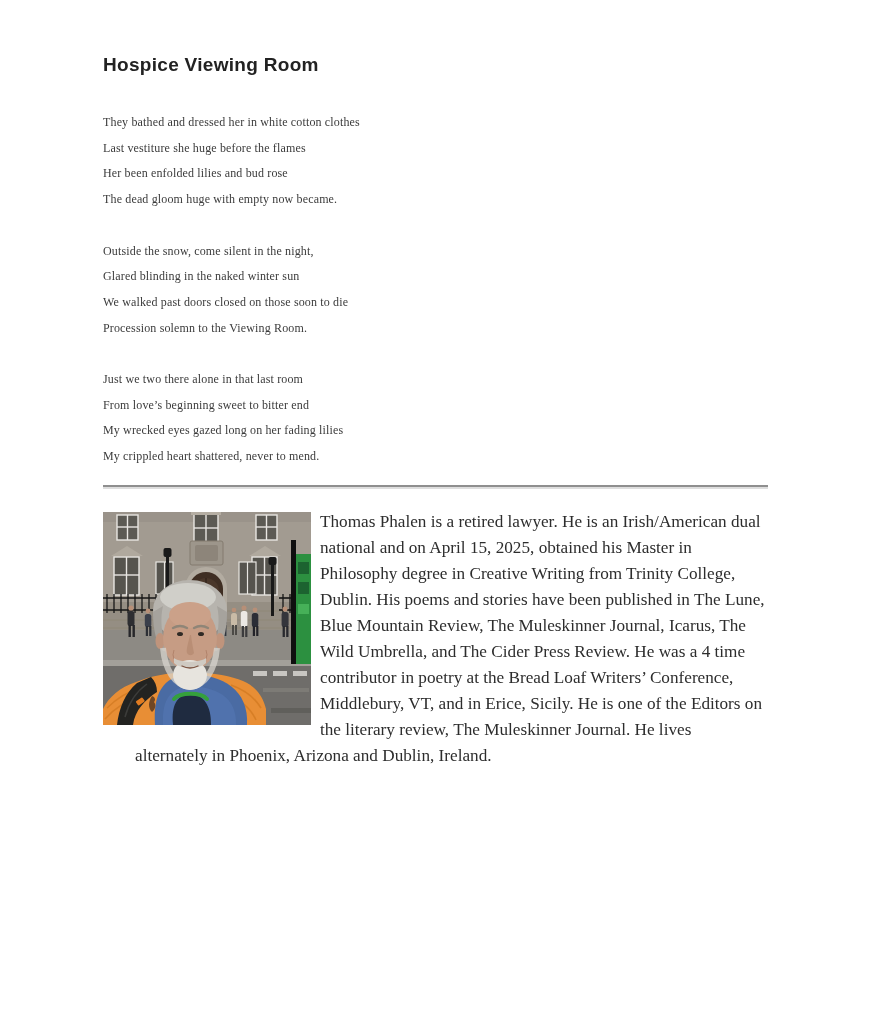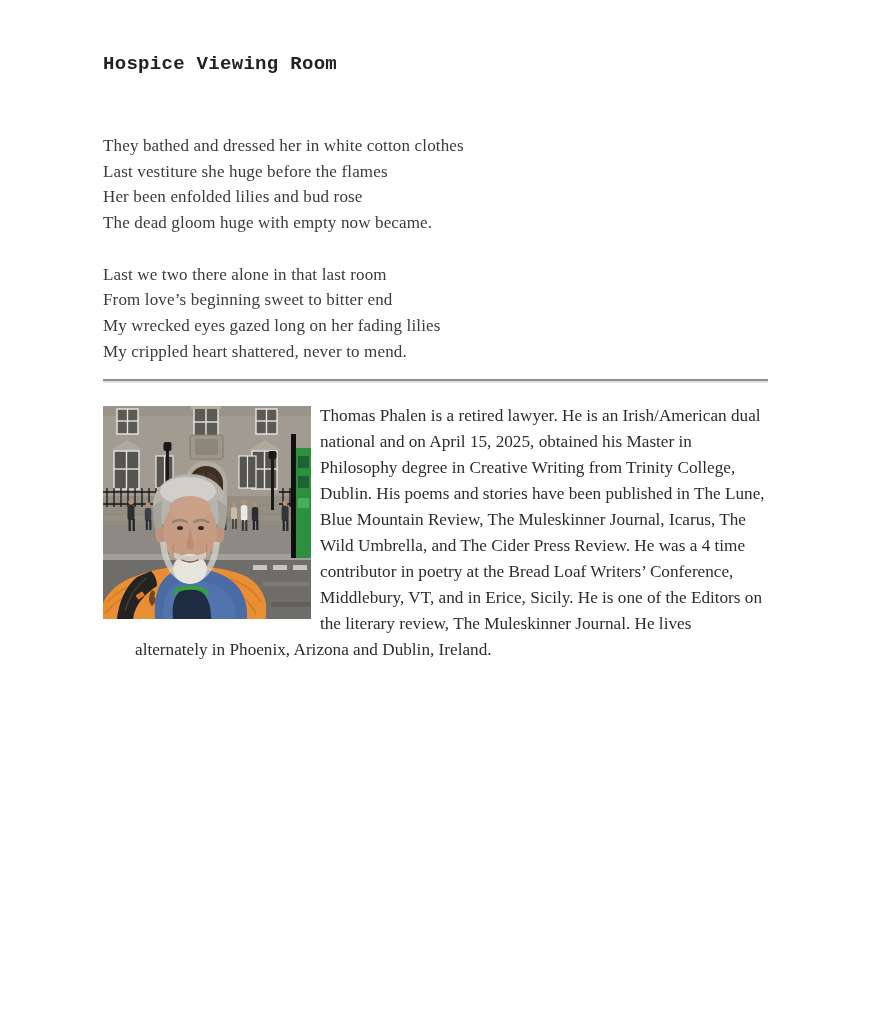--- a/index.html
+++ b/index.html
@@ -19,25 +19,25 @@
     margin-left: 103px;
     padding-top: 53px;
   }
   .poem-title {
     margin: 0;
     font-size: 19px;
     line-height: 23px;
     font-weight: bold;
     color: #222222;
     letter-spacing: 0.3px;
-    font-family: Liberation Mono, monospace;
+    font-family: Liberation Sans, sans-serif;
   }
   .poem {
-    margin-top: 57px;
-    font-size: 17px;
+    margin-top: 34px;
+    font-size: 12px;
     line-height: 25.7px;
     color: #3b3b3b;
     letter-spacing: 0.15px;
   }
   .stanza { margin: 0; }
   .stanza + .stanza { margin-top: 25.7px; }
   .poem-line { display: block; white-space: nowrap; }
   .divider {
     border: none;
     height: 2px;
@@ -69,21 +69,27 @@
   <h1 class="poem-title">Hospice Viewing Room</h1>
 
   <div class="poem">
     <p class="stanza">
       <span class="poem-line">They bathed and dressed her in white cotton clothes</span>
       <span class="poem-line">Last vestiture she huge before the flames</span>
       <span class="poem-line">Her been enfolded lilies and bud rose</span>
       <span class="poem-line">The dead gloom huge with empty now became.</span>
     </p>
     <p class="stanza">
-      <span class="poem-line">Last we two there alone in that last room</span>
+      <span class="poem-line">Outside the snow, come silent in the night,</span>
+      <span class="poem-line">Glared blinding in the naked winter sun</span>
+      <span class="poem-line">We walked past doors closed on those soon to die</span>
+      <span class="poem-line">Procession solemn to the Viewing Room.</span>
+    </p>
+    <p class="stanza">
+      <span class="poem-line">Just we two there alone in that last room</span>
       <span class="poem-line">From love’s beginning sweet to bitter end</span>
       <span class="poem-line">My wrecked eyes gazed long on her fading lilies</span>
       <span class="poem-line">My crippled heart shattered, never to mend.</span>
     </p>
   </div>
 
   <hr class="divider">
 
   <div class="bio">
     <div class="author-photo" title="Author in orange jacket standing before a stone college building">

